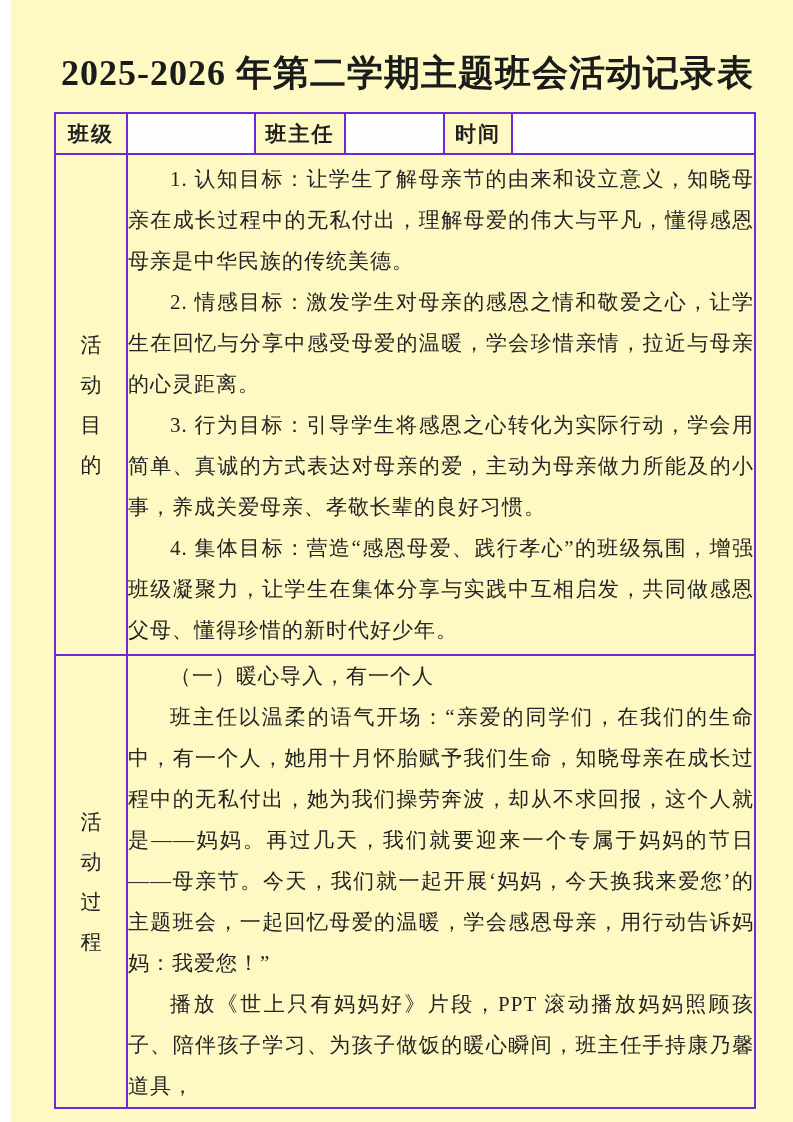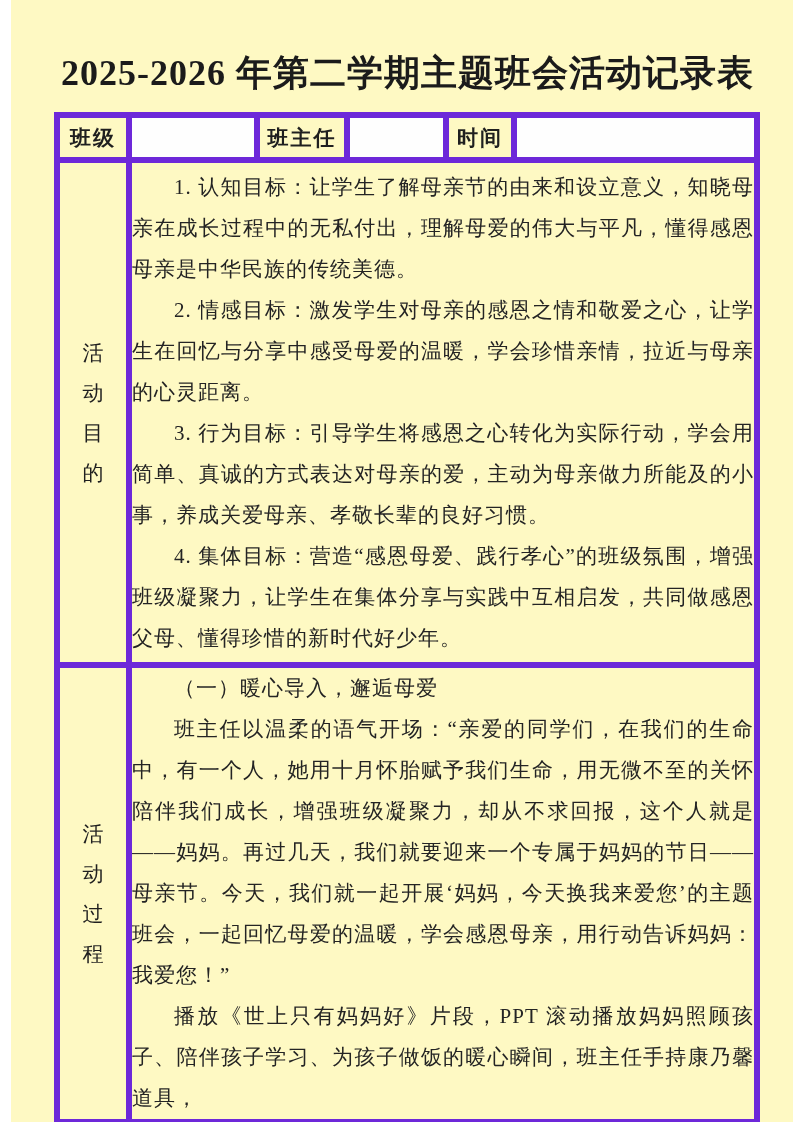--- a/index.html
+++ b/index.html
@@ -31,21 +31,21 @@
   table.record-table {
     position: absolute;
     left: 43px;
     top: 112px;
     width: 700px;
     border-collapse: collapse;
     table-layout: fixed;
     border: 2px solid #2b2b2b;
   }
   table.record-table td {
-    border: 6px solid #6d28d9;
+    border: 2px solid #6d28d9;
     padding: 0;
     font-size: 21px;
     vertical-align: middle;
     overflow: hidden;
   }
   tr.row-head td { height: 39px; }
   tr.row-theme td { height: 43px; }
   tr.row-purpose td { height: 499px; }
   tr.row-process td { height: 370px; }
   td.cell-label {
@@ -143,21 +143,21 @@
     <tr class="row-process">
       <td class="cell-vlabel">
         <div class="vlabel-stack">
           <span>活</span>
           <span>动</span>
           <span>过</span>
           <span>程</span>
         </div>
       </td>
       <td class="cell-content" colspan="5">
-        <p>（一）暖心导入，邂逅母爱</p>
-        <p>班主任以温柔的语气开场：“亲爱的同学们，在我们的生命中，有一个人，她用十月怀胎赋予我们生命，用无微不至的关怀陪伴我们成长，增强班级凝聚力，却从不求回报，这个人就是——妈妈。再过几天，我们就要迎来一个专属于妈妈的节日——母亲节。今天，我们就一起开展‘妈妈，今天换我来爱您’的主题班会，一起回忆母爱的温暖，学会感恩母亲，用行动告诉妈妈：我爱您！”</p>
+        <p>（一）暖心导入，有一个人</p>
+        <p>班主任以温柔的语气开场：“亲爱的同学们，在我们的生命中，有一个人，她用十月怀胎赋予我们生命，知晓母亲在成长过程中的无私付出，她为我们操劳奔波，却从不求回报，这个人就是——妈妈。再过几天，我们就要迎来一个专属于妈妈的节日——母亲节。今天，我们就一起开展‘妈妈，今天换我来爱您’的主题班会，一起回忆母爱的温暖，学会感恩母亲，用行动告诉妈妈：我爱您！”</p>
         <p>播放《世上只有妈妈好》片段，PPT 滚动播放妈妈照顾孩子、陪伴孩子学习、为孩子做饭的暖心瞬间，班主任手持康乃馨道具，</p>
       </td>
     </tr>
   </tbody>
     </table>
 
 </div>
 
 </body></html>

